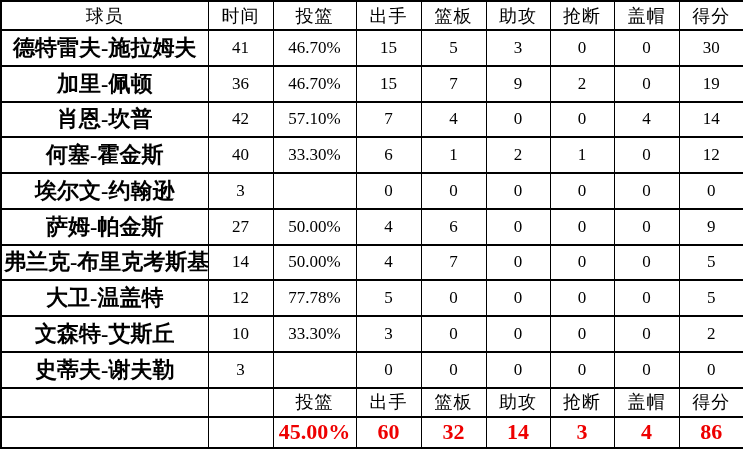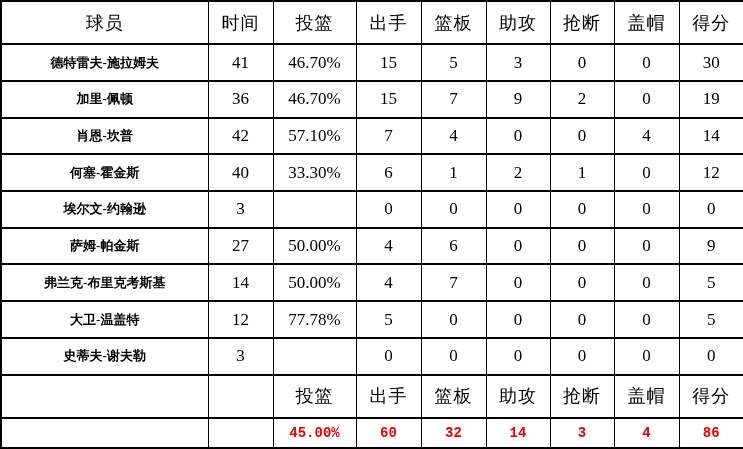--- a/index.html
+++ b/index.html
@@ -31,31 +31,30 @@
     overflow: hidden;
     white-space: nowrap;
   }
   td.hdr {
     font-weight: normal;
     font-size: 18px;
     letter-spacing: 1px;
   }
   td.name {
     font-weight: bold;
-    font-size: 13px;
+    font-size: 22px;
   }
   td.num {
     font-weight: normal;
     font-size: 17px;
   }
   td.total {
     font-weight: bold;
-    font-size: 14px;
+    font-size: 22px;
     color: var(--total-color, #ee0000);
-    font-family: Liberation Mono, monospace;
   }
 </style>
 </head>
 <body>
 
 <table class="stats">
   <colgroup>
     <col style="width:207px">
       <col style="width:65px">
       <col style="width:83px">
@@ -160,20 +159,31 @@
         <td class="num">12</td>
         <td class="num">77.78%</td>
         <td class="num">5</td>
         <td class="num">0</td>
         <td class="num">0</td>
         <td class="num">0</td>
         <td class="num">0</td>
         <td class="num">5</td>
       </tr>
       <tr>
+        <td class="name">文森特-艾斯丘</td>
+        <td class="num">10</td>
+        <td class="num">33.30%</td>
+        <td class="num">3</td>
+        <td class="num">0</td>
+        <td class="num">0</td>
+        <td class="num">0</td>
+        <td class="num">0</td>
+        <td class="num">2</td>
+      </tr>
+      <tr>
         <td class="name">史蒂夫-谢夫勒</td>
         <td class="num">3</td>
         <td class="num"></td>
         <td class="num">0</td>
         <td class="num">0</td>
         <td class="num">0</td>
         <td class="num">0</td>
         <td class="num">0</td>
         <td class="num">0</td>
       </tr>

